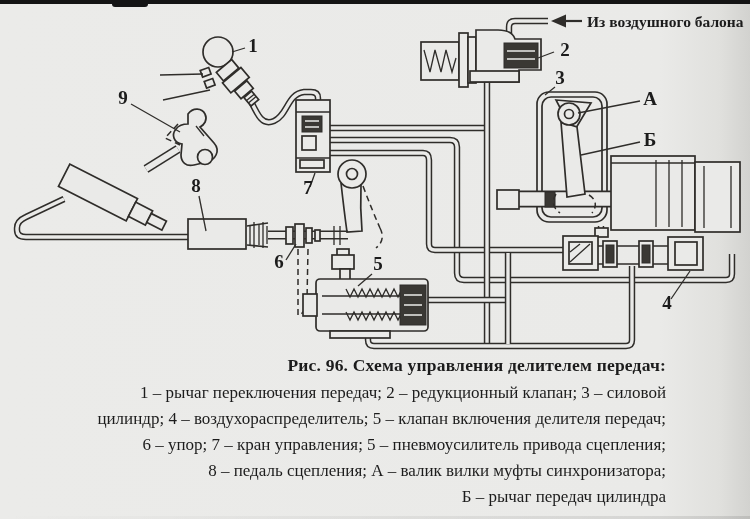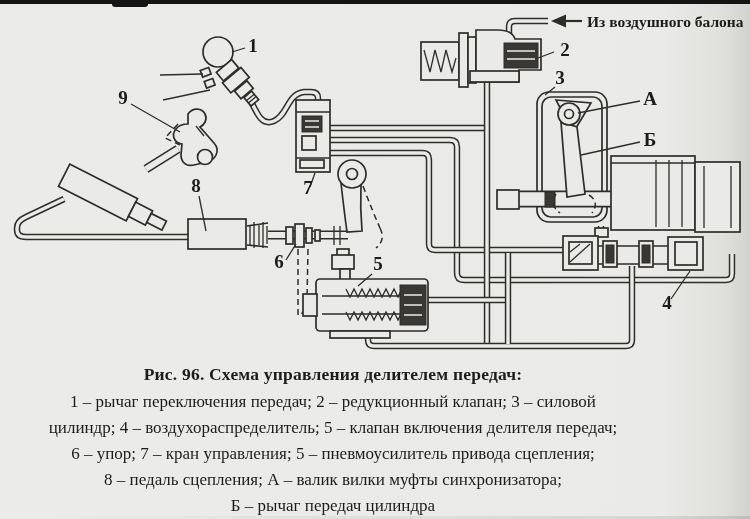--- a/index.html
+++ b/index.html
@@ -21,21 +21,21 @@
   .pi{fill:none;stroke:#eaeae8;stroke-width:3.4px;}
   .po2{fill:none;stroke:#2f2d2a;stroke-width:9px;}
   .pi2{fill:none;stroke:#eaeae8;stroke-width:5.8px;}
   .po3{fill:none;stroke:#2f2d2a;stroke-width:17px;}
   .pi3{fill:none;stroke:#eaeae8;stroke-width:13.4px;}
   .wh{fill:#eaeae8;stroke:#2f2d2a;stroke-width:1.7px;}
   .dk{fill:#3a3834;stroke:#2f2d2a;stroke-width:1px;}
   .bg{stroke:#eaeae8;stroke-width:1.6px;fill:none;}
   .lbl{font-family:"Liberation Serif",serif;font-size:19px;font-weight:bold;fill:#1c1c1c;}
   .note{font-family:"Liberation Serif",serif;font-size:15.5px;font-weight:bold;fill:#1c1c1c;}
-  .caption{position:absolute;left:0;top:364px;width:666px;text-align:center;}
+  .caption{position:absolute;left:0;top:355px;width:666px;text-align:right;}
   .cap-title{font-size:17.5px;font-weight:bold;margin:0 0 4px 0;letter-spacing:.2px;}
   .cap-line{font-size:17px;line-height:26px;white-space:nowrap;}
 </style>
 </head>
 <body>
 
 <div class="page">
   <div class="edge-top"></div>
   <div class="edge-top-nub"></div>
   <div class="edge-bottom"></div>

